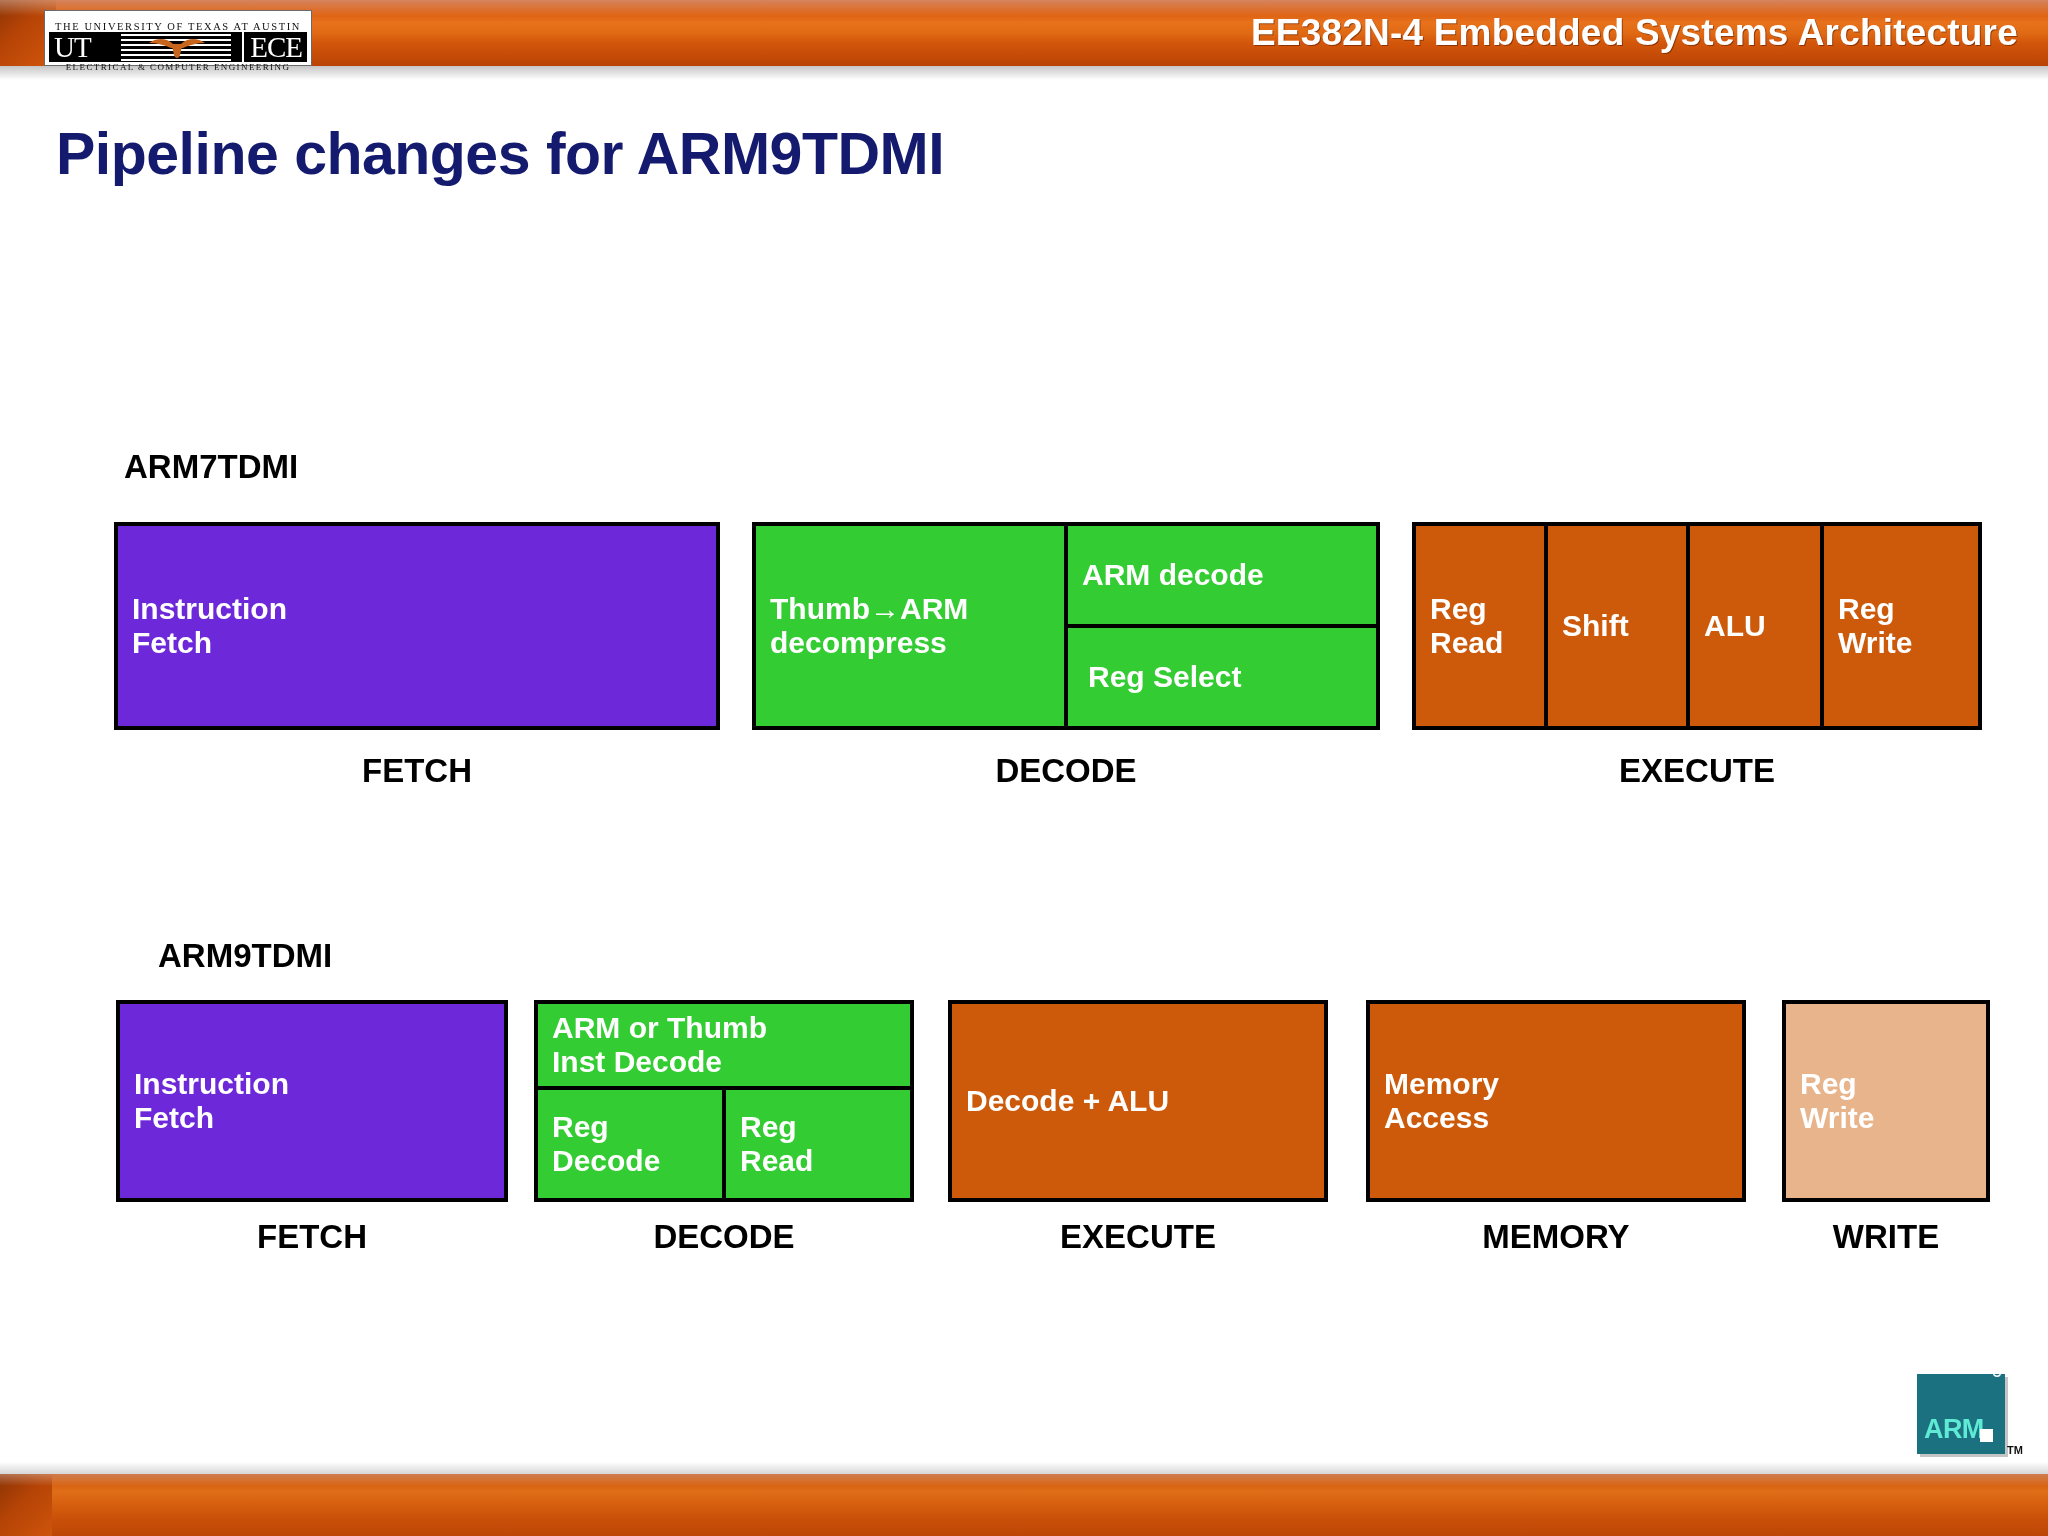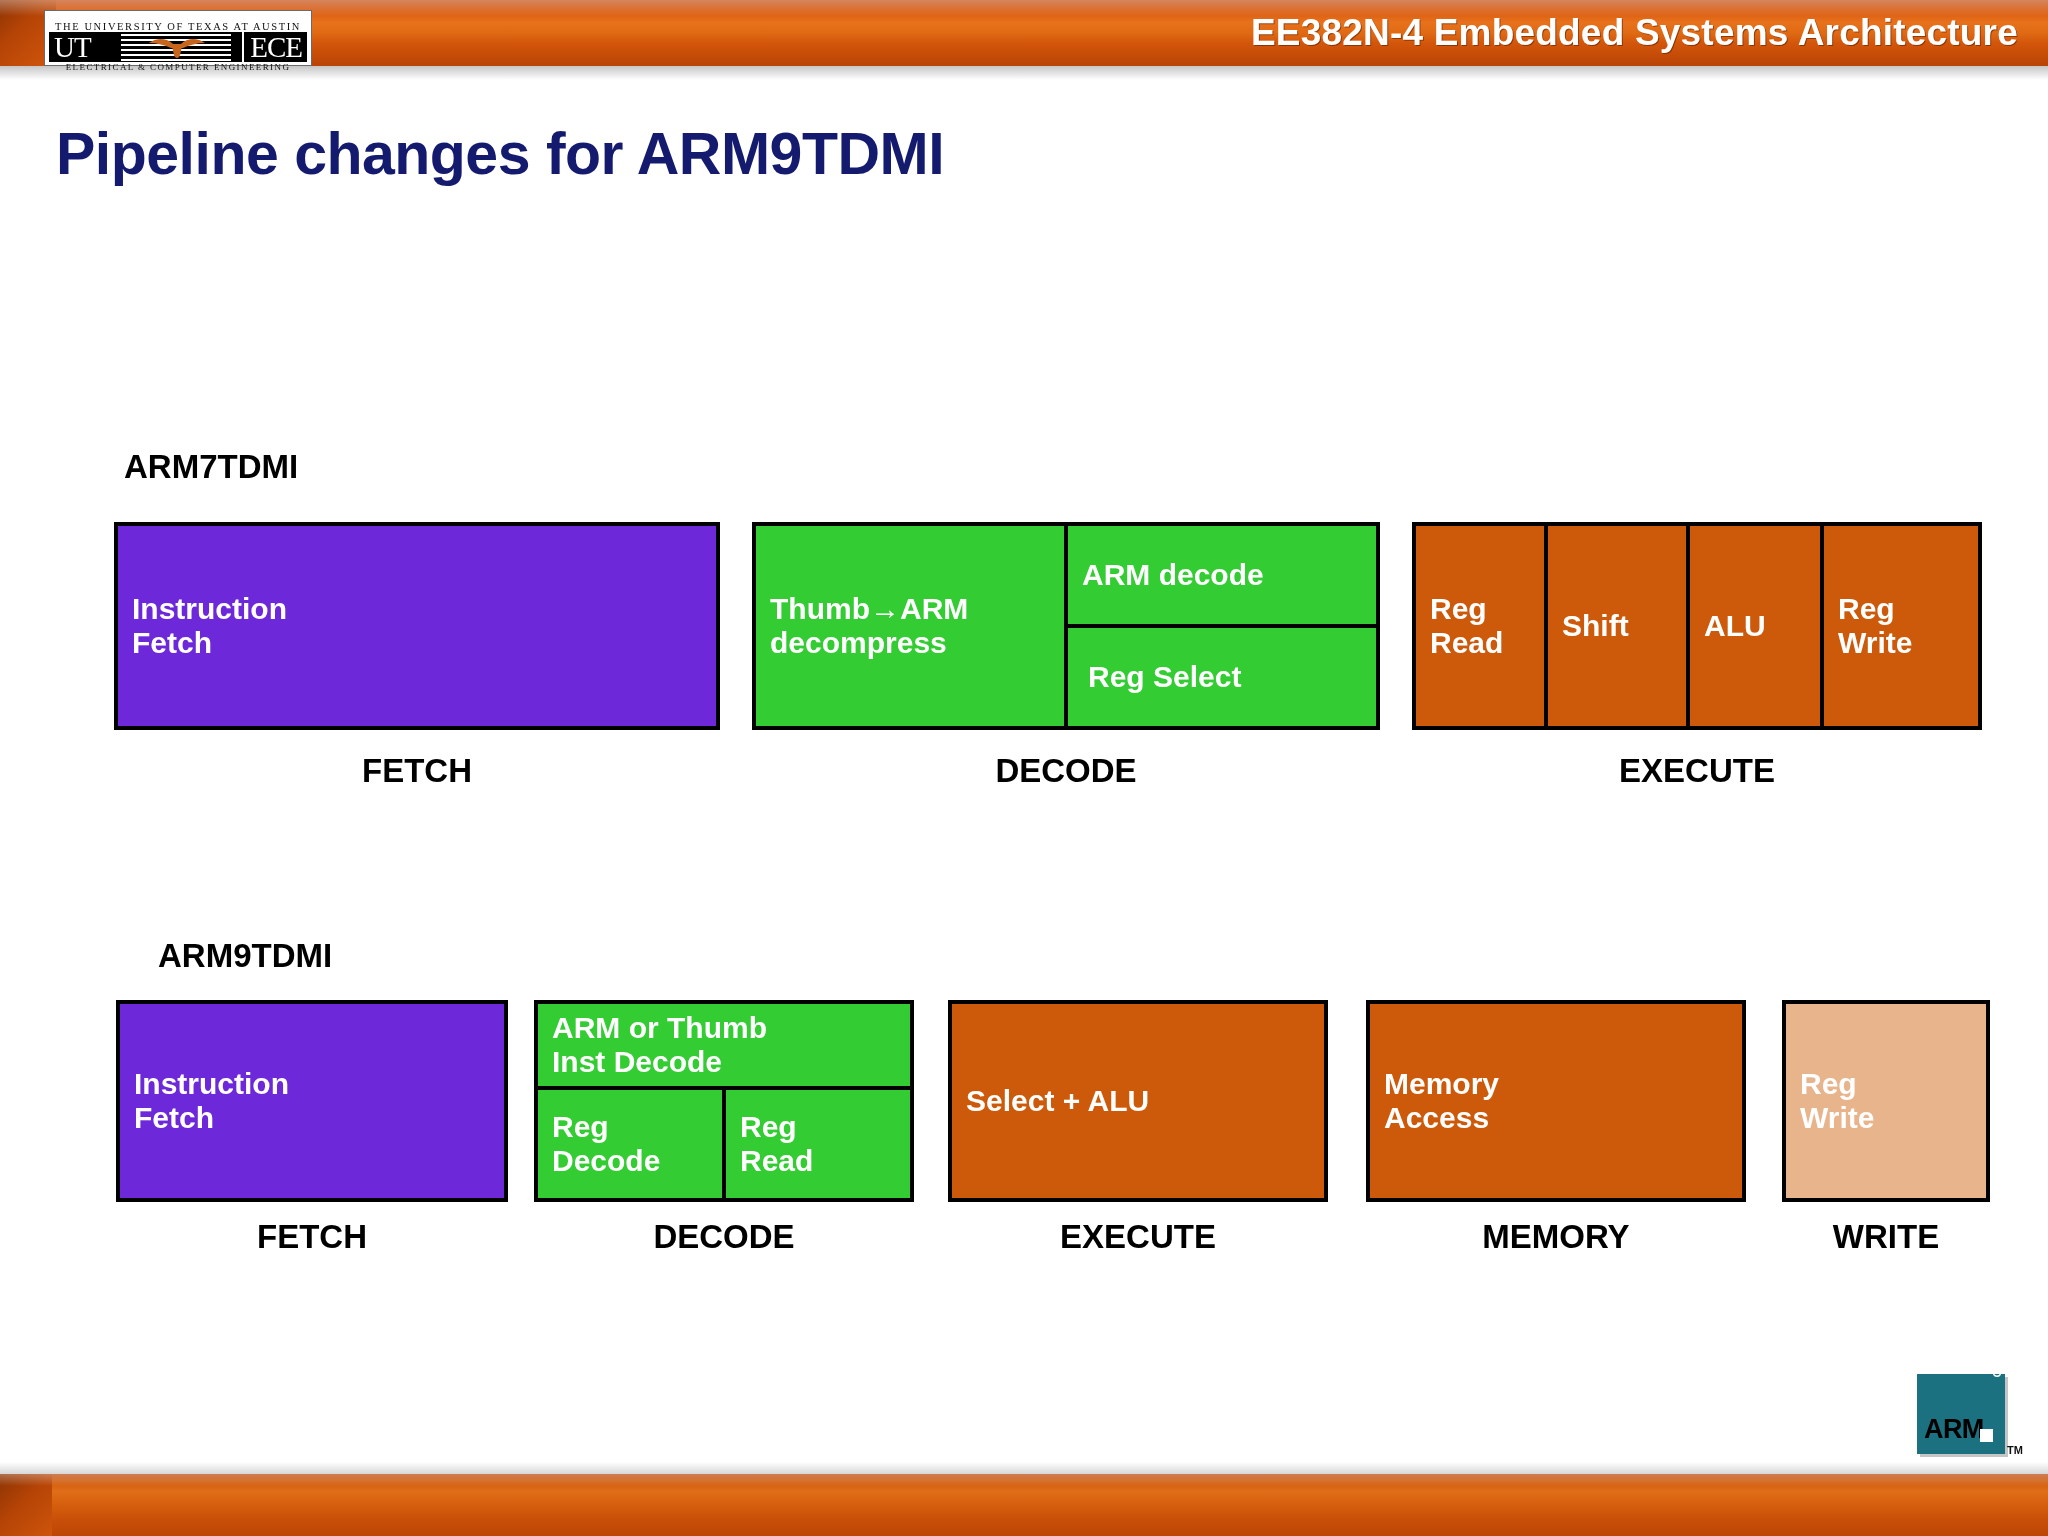--- a/index.html
+++ b/index.html
@@ -115,21 +115,21 @@
   .arm-logo{
     position:absolute;left:1917px;top:1374px;width:98px;height:90px;
   }
   .arm-sq{
     position:absolute;left:0;top:0;width:88px;height:80px;
     background:#1c7180;
     box-shadow:3px 3px 0 rgba(150,150,150,.55);
   }
   .arm-word{
     position:absolute;left:7px;bottom:9px;
-    color:#000000;font-size:27px;font-weight:bold;letter-spacing:-0.6px;
+    color:#5eead4;font-size:27px;font-weight:bold;letter-spacing:-0.6px;
     font-family:"Liberation Sans", sans-serif;
   }
   .arm-dot{
     position:absolute;right:12px;bottom:12px;width:13px;height:13px;background:#fff;
   }
   .arm-powered{
     position:absolute;right:2px;top:4px;
     color:#fff;font-size:11px;font-weight:bold;letter-spacing:.5px;
     transform:rotate(90deg);transform-origin:right top;
     white-space:nowrap;
@@ -231,21 +231,21 @@
   <div class="row" style="flex:1;display:flex;">
     <div class="cell green sep-r" style="flex:1;">Reg
 Decode</div>
     <div class="cell green" style="flex:1;">Reg
 Read</div>
   </div>
 </div>
 <div class="stage-label" style="left:534px;top:1218px;width:380px;">DECODE</div>
 
 <div class="box orange col" style="left:948px;top:1000px;width:380px;height:202px;">
-  <div class="cell orange" style="flex:1;">Select + ALU</div>
+  <div class="cell orange" style="flex:1;">Decode + ALU</div>
 </div>
 <div class="stage-label" style="left:948px;top:1218px;width:380px;">EXECUTE</div>
 
 <div class="box orange col" style="left:1366px;top:1000px;width:380px;height:202px;">
   <div class="cell orange" style="flex:1;">Memory
 Access</div>
 </div>
 <div class="stage-label" style="left:1366px;top:1218px;width:380px;">MEMORY</div>
 
 <div class="box peach col" style="left:1782px;top:1000px;width:208px;height:202px;">

